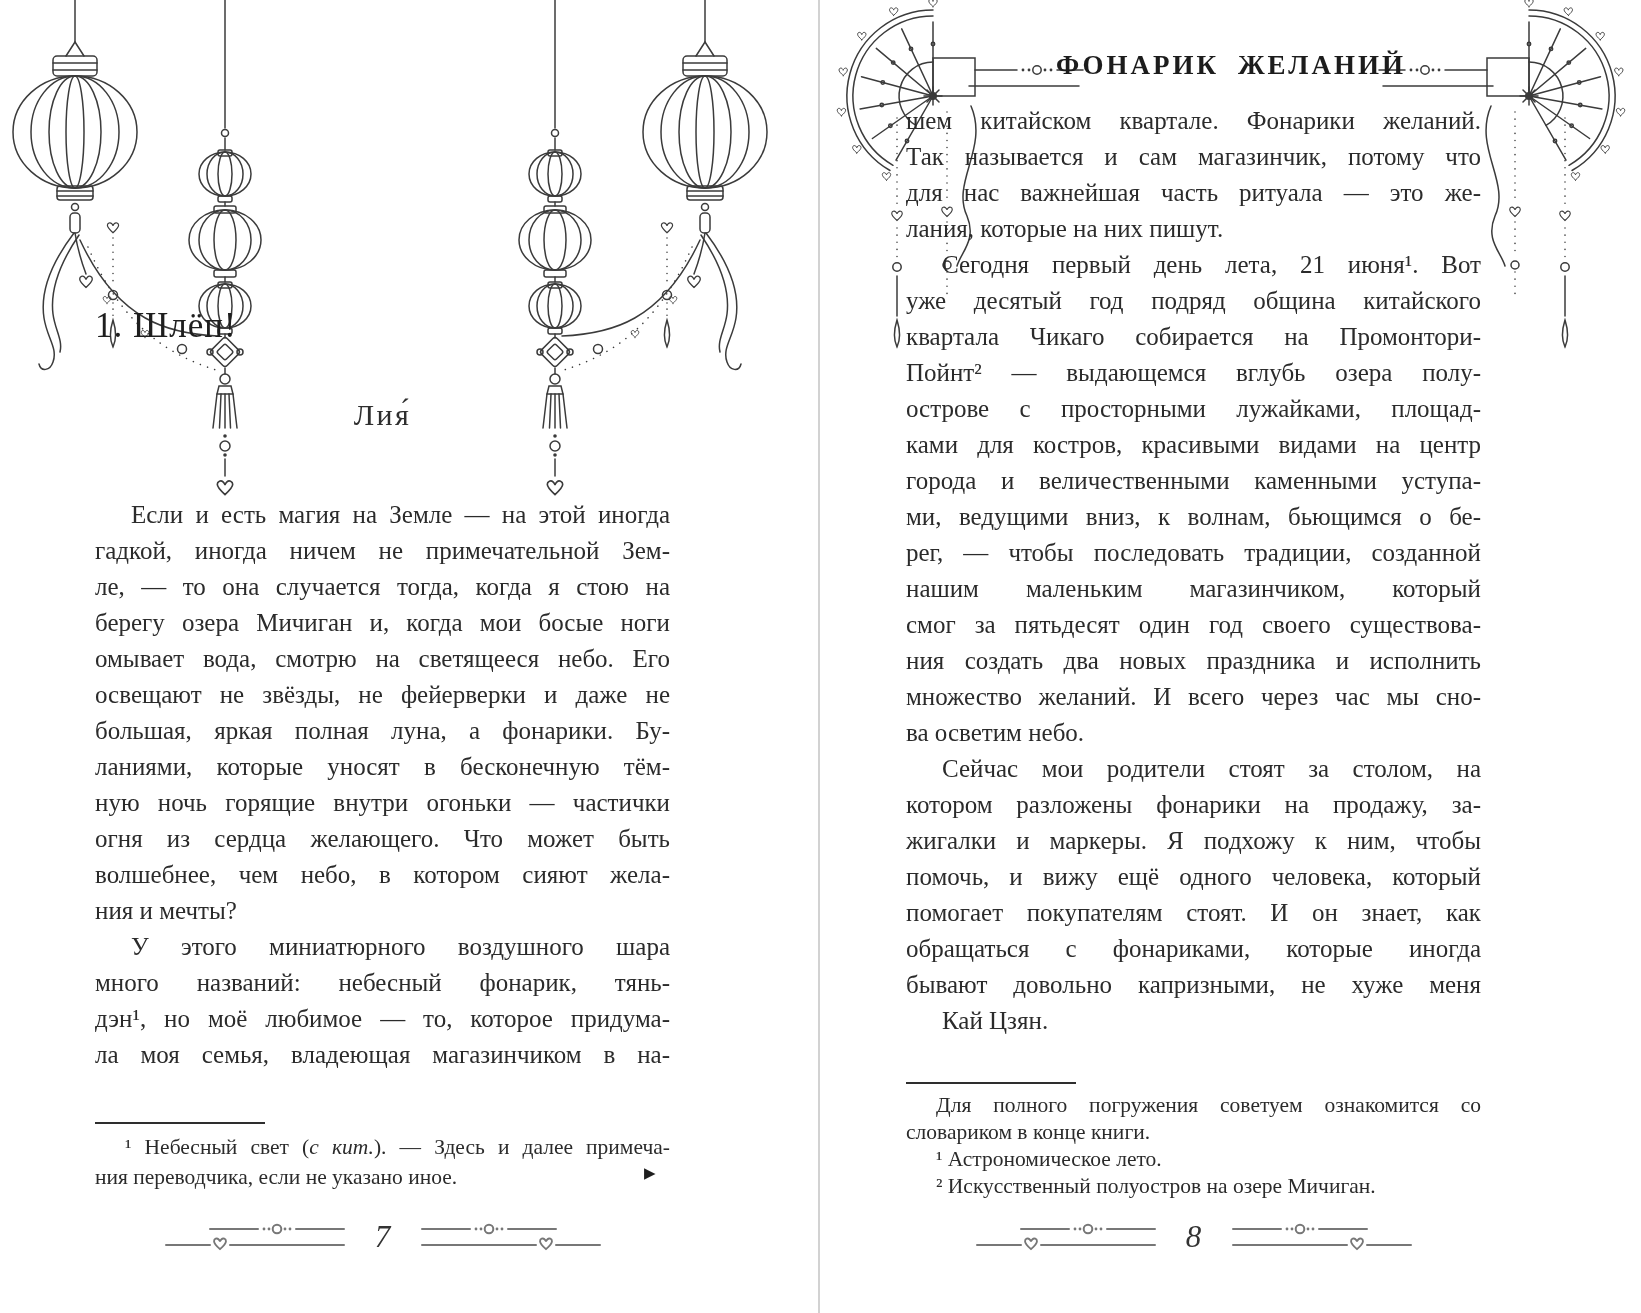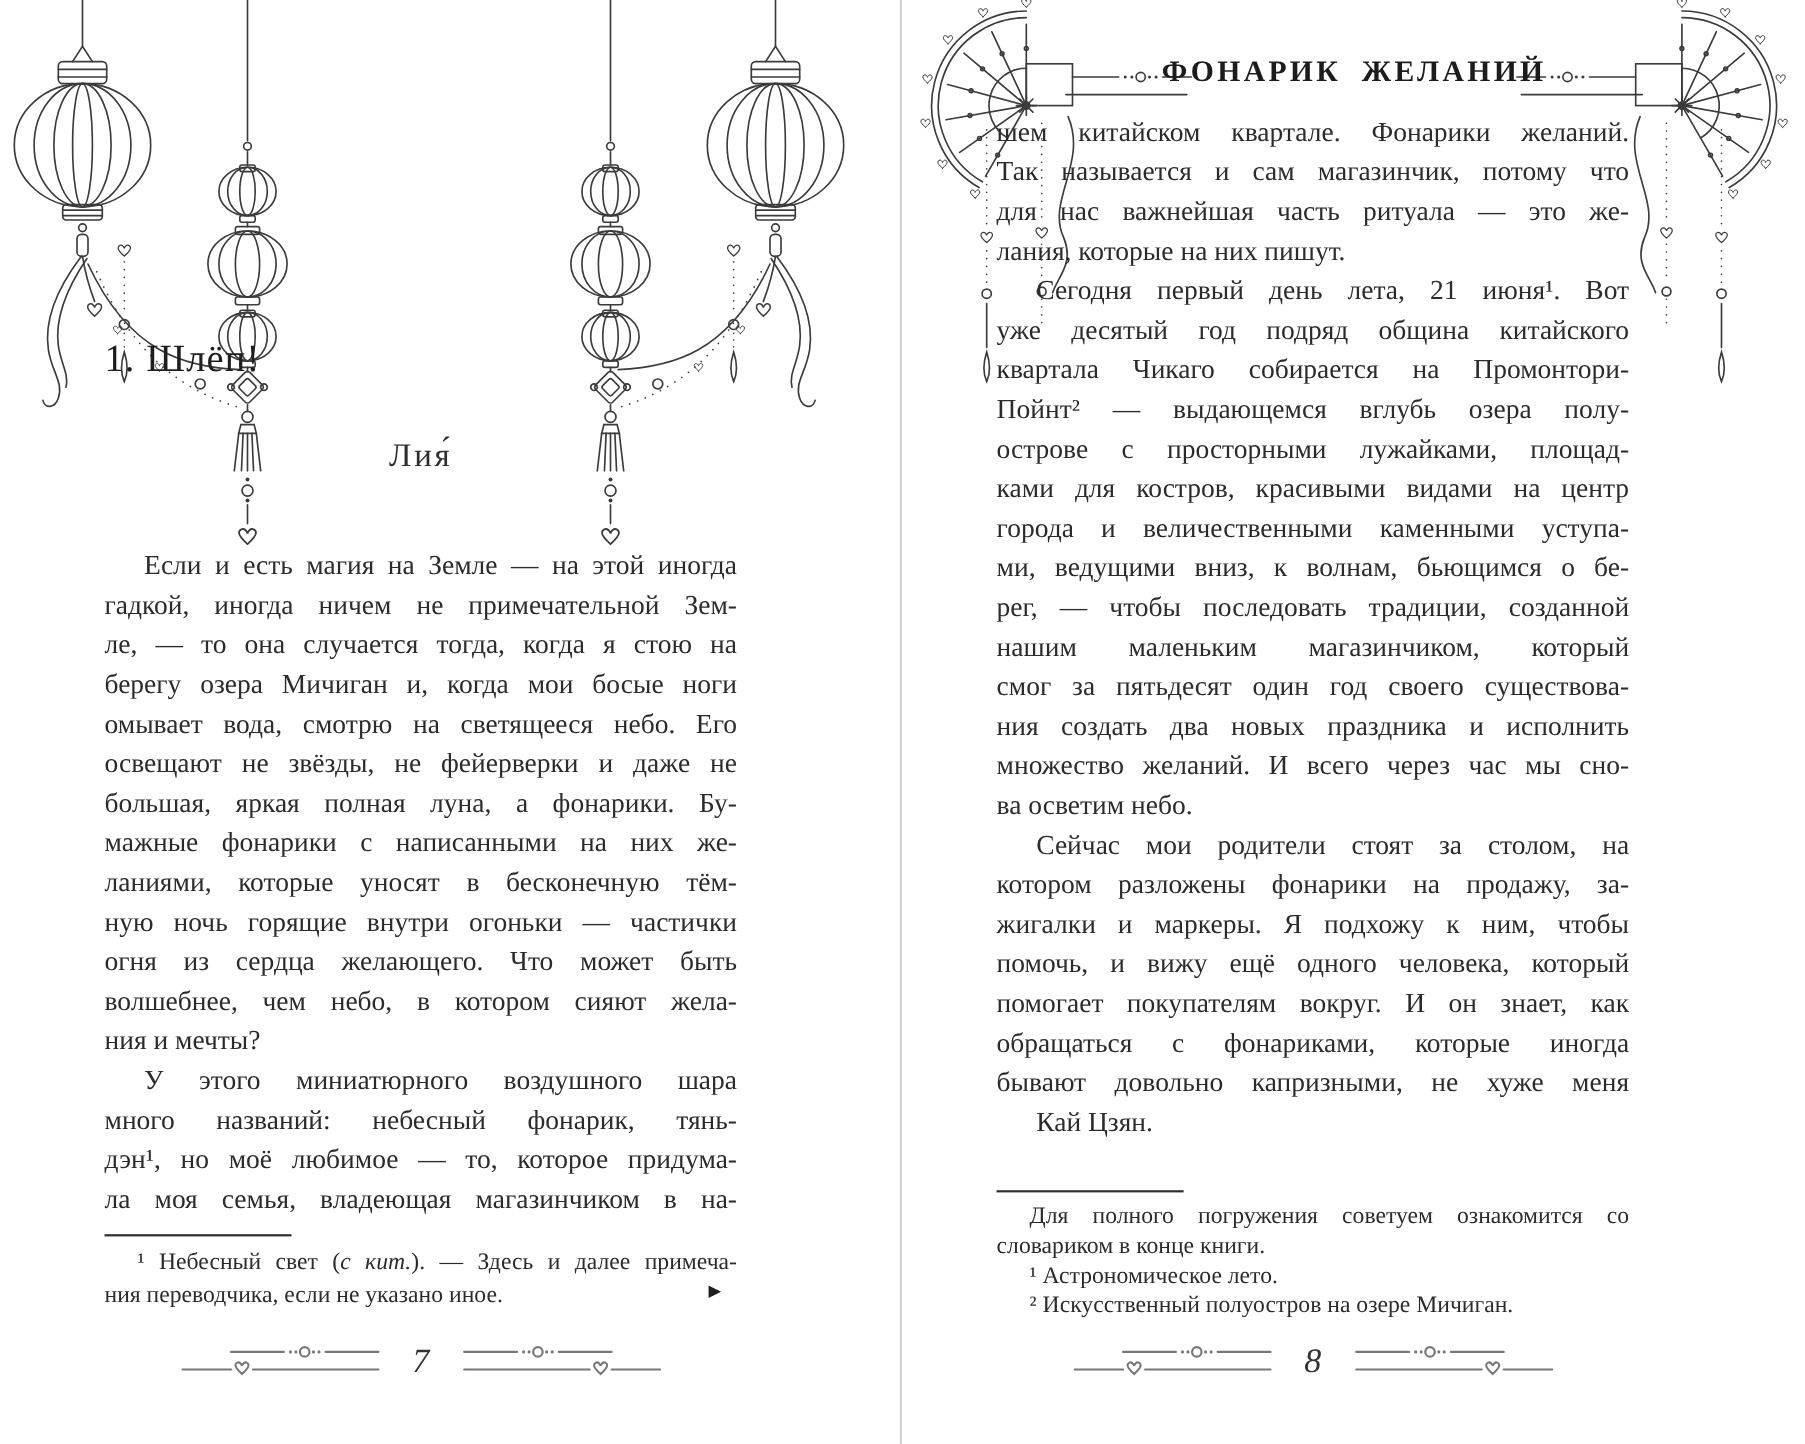--- a/index.html
+++ b/index.html
@@ -186,21 +186,20 @@
     <div class="abs chapter-subtitle">Лия́</div>
 
     <div class="abs body-text lp">
         <div class="tline ind">Если и есть магия на Земле — на этой иногда</div>
         <div class="tline">гадкой, иногда ничем не примечательной Зем-</div>
         <div class="tline">ле, — то она случается тогда, когда я стою на</div>
         <div class="tline">берегу озера Мичиган и, когда мои босые ноги</div>
         <div class="tline">омывает вода, смотрю на светящееся небо. Его</div>
         <div class="tline">освещают не звёзды, не фейерверки и даже не</div>
         <div class="tline">большая, яркая полная луна, а фонарики. Бу-</div>
-        <div class="tline">мажные фонарики с написанными на них же-</div>
         <div class="tline">ланиями, которые уносят в бесконечную тём-</div>
         <div class="tline">ную ночь горящие внутри огоньки — частички</div>
         <div class="tline">огня из сердца желающего. Что может быть</div>
         <div class="tline">волшебнее, чем небо, в котором сияют жела-</div>
         <div class="tline fin">ния и мечты?</div>
         <div class="tline ind">У этого миниатюрного воздушного шара</div>
         <div class="tline">много названий: небесный фонарик, тянь-</div>
         <div class="tline">дэн¹, но моё любимое — то, которое придума-</div>
         <div class="tline">ла моя семья, владеющая магазинчиком в на-</div>
       </div>
@@ -249,21 +248,21 @@
         <div class="tline">рег, — чтобы последовать традиции, созданной</div>
         <div class="tline">нашим маленьким магазинчиком, который</div>
         <div class="tline">смог за пятьдесят один год своего существова-</div>
         <div class="tline">ния создать два новых праздника и исполнить</div>
         <div class="tline">множество желаний. И всего через час мы сно-</div>
         <div class="tline fin">ва осветим небо.</div>
         <div class="tline ind">Сейчас мои родители стоят за столом, на</div>
         <div class="tline">котором разложены фонарики на продажу, за-</div>
         <div class="tline">жигалки и маркеры. Я подхожу к ним, чтобы</div>
         <div class="tline">помочь, и вижу ещё одного человека, который</div>
-        <div class="tline">помогает покупателям вокруг. И он знает, как</div>
+        <div class="tline">помогает покупателям стоят. И он знает, как</div>
         <div class="tline">обращаться с фонариками, которые иногда</div>
         <div class="tline">бывают довольно капризными, не хуже меня</div>
         <div class="tline ind fin">Кай Цзян.</div>
       </div>
 
     <div class="abs fn-sep rp"></div>
     <div class="abs footnotes rp">
         <div class="tline ind">Для полного погружения советуем ознакомится со</div>
         <div class="tline fin">словариком в конце книги.</div>
         <div class="tline ind fin">¹ Астрономическое лето.</div>

